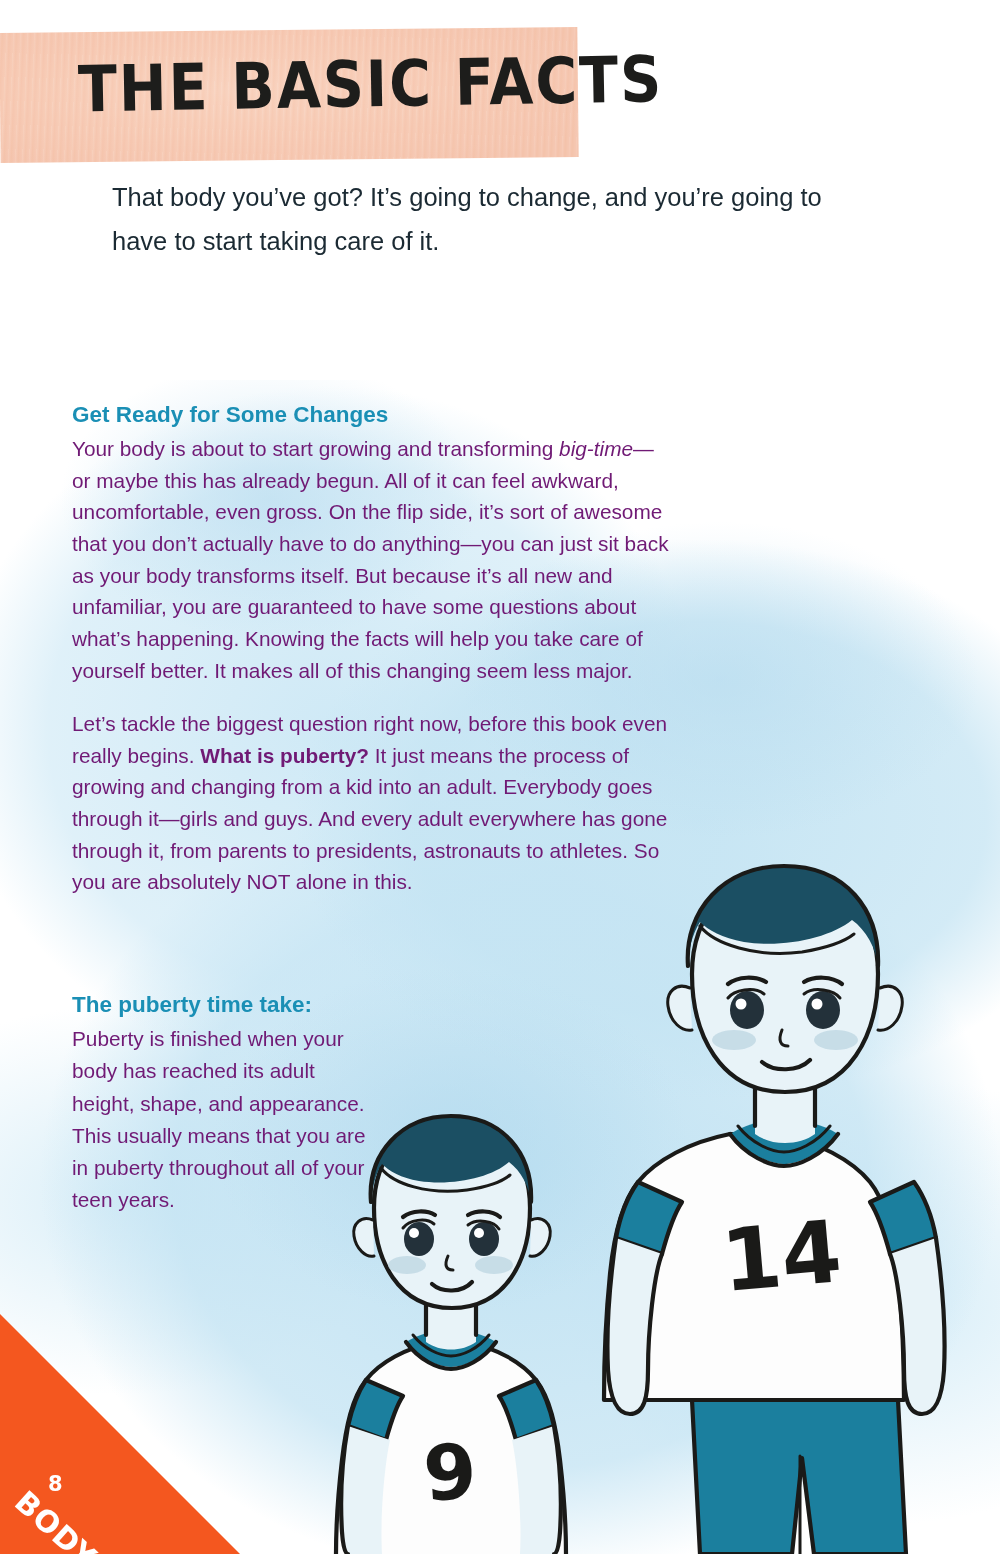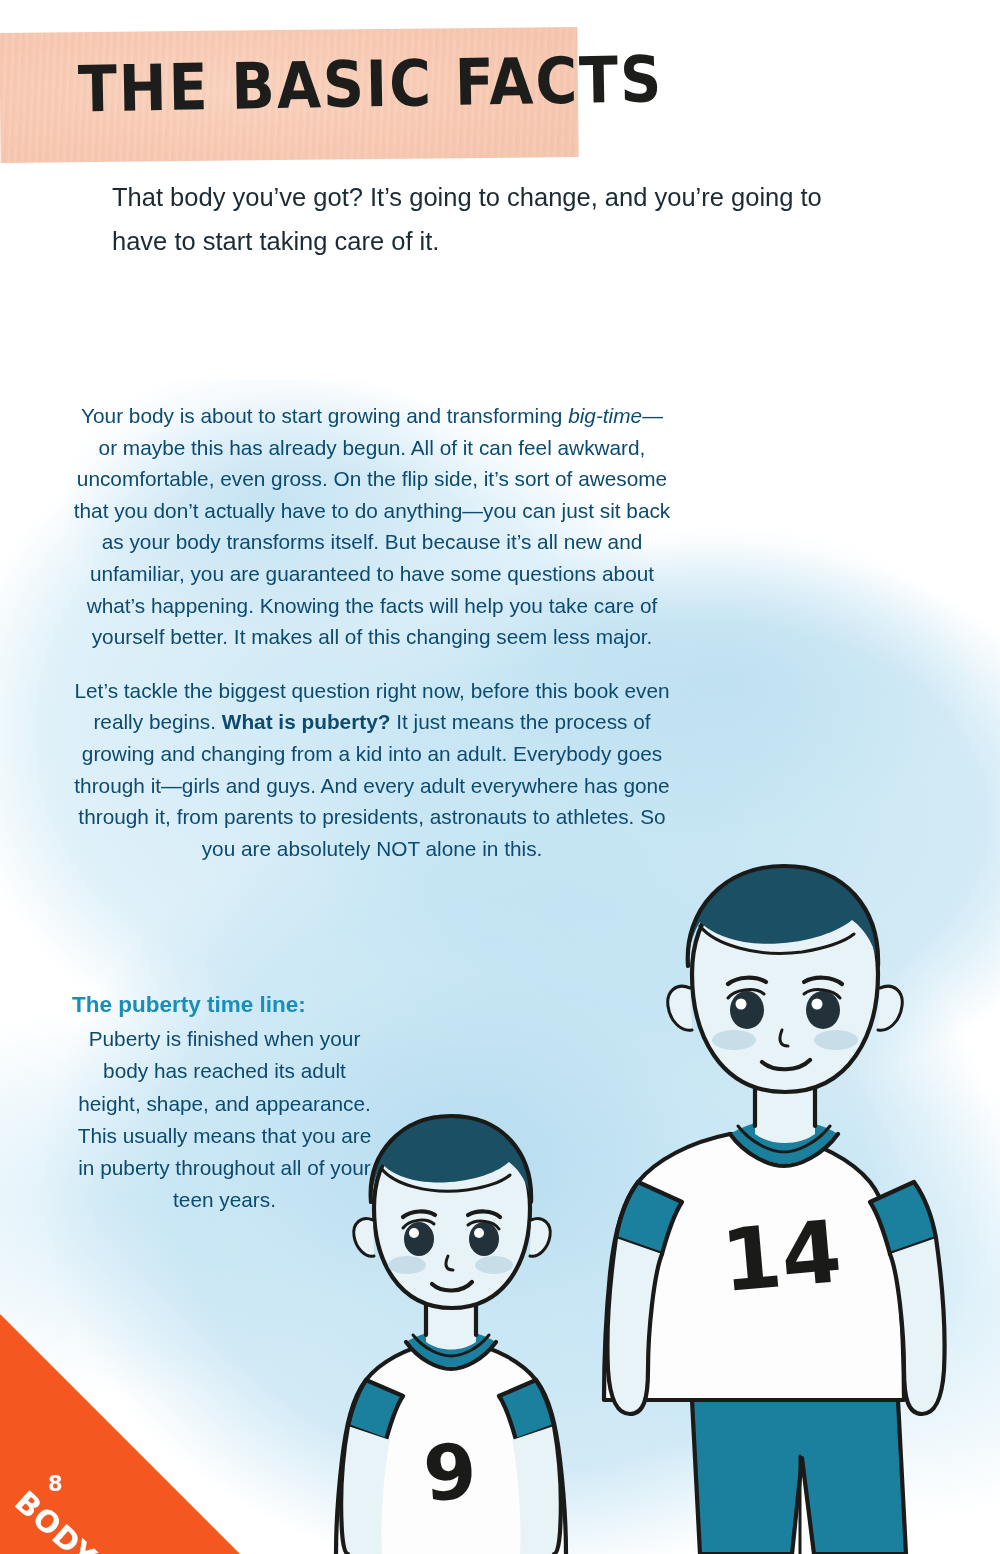--- a/index.html
+++ b/index.html
@@ -102,22 +102,21 @@
     color: #1a8fb5;
     font-weight: bold;
     font-size: 22.5px;
     line-height: 1.3;
     margin: 0 0 4px 0;
   }
   .para {
     font-size: 20.8px;
     line-height: 1.52;
     margin: 0 0 22px 0;
-    color: #0c4a6e;
-    text-align: center;
+    color: #701a75;
   }
   .para em { font-style: italic; }
   .para strong { font-weight: bold; margin-top: 6px; }
 
   .col-narrow {
     position: absolute;
     left: 72px;
     top: 990px;
     width: 305px;
     color: #16242d;
@@ -185,30 +184,31 @@
 
 <div class="page-wash"></div>
 <div class="page-wash-2"></div>
 
 <div class="title-banner"></div>
 <div class="page-title">THE BASIC FACTS</div>
 
 <div class="deck">That body you’ve got? It’s going to change, and you’re going to have to start taking care of it.</div>
 
 <div class="col">
+  <h2 class="subhead">Get Ready for Some Changes</h2>
   <p class="para">
     <span>Your body is about to start growing and transforming </span><em>big-time</em><span>—or maybe this has already begun. All of it can feel awkward, uncomfortable, even gross. On the flip side, it’s sort of awesome that you don’t actually have to do any­thing—you can just sit back as your body transforms itself. But because it’s all new and unfamiliar, you are guaranteed to have some questions about what’s happening. Knowing the facts will help you take care of yourself better. It makes all of this changing seem less major.</span>
   </p>
   <p class="para">
     <span>Let’s tackle the biggest question right now, before this book even really begins. </span><strong>What is puberty?</strong><span> It just means the process of growing and changing from a kid into an adult. Everybody goes through it—girls and guys. And every adult everywhere has gone through it, from parents to presidents, astronauts to athletes. So you are absolutely NOT alone in this.</span>
   </p>
 </div>
 
 <div class="col-narrow">
-  <h2 class="subhead">The puberty time line:</h2>
+  <h2 class="subhead">The puberty time take:</h2>
   <p class="para">Puberty is finished when your body has reached its adult height, shape, and appearance. This usually means that you are in puberty throughout all of your teen years.</p>
 </div>
 
 <div class="illustration">
   <svg viewBox="0 0 700 720" xmlns="http://www.w3.org/2000/svg" aria-hidden="true">
     <defs>
       <style>
         .ink { fill: none; stroke: #1a1a18; stroke-width: 4.2; stroke-linecap: round; stroke-linejoin: round; }
         .ink-thin { fill: none; stroke: #1a1a18; stroke-width: 3; stroke-linecap: round; stroke-linejoin: round; }
         .skin { fill: #e8f3f8; }

